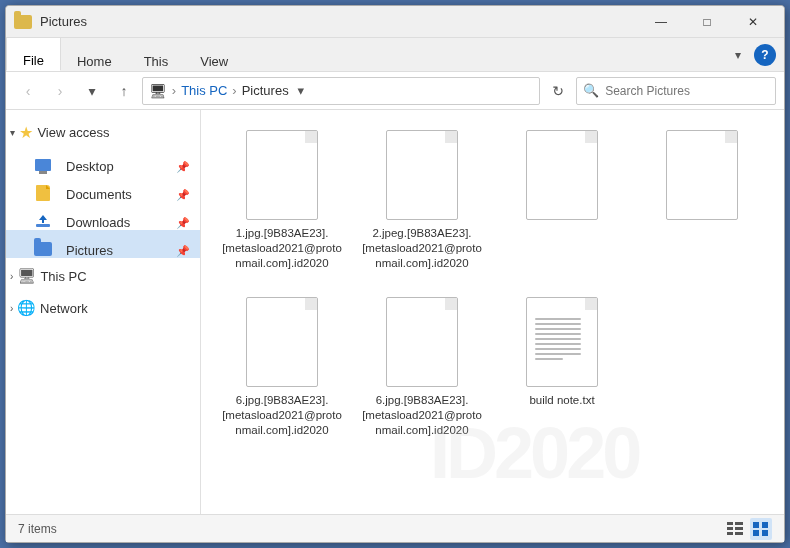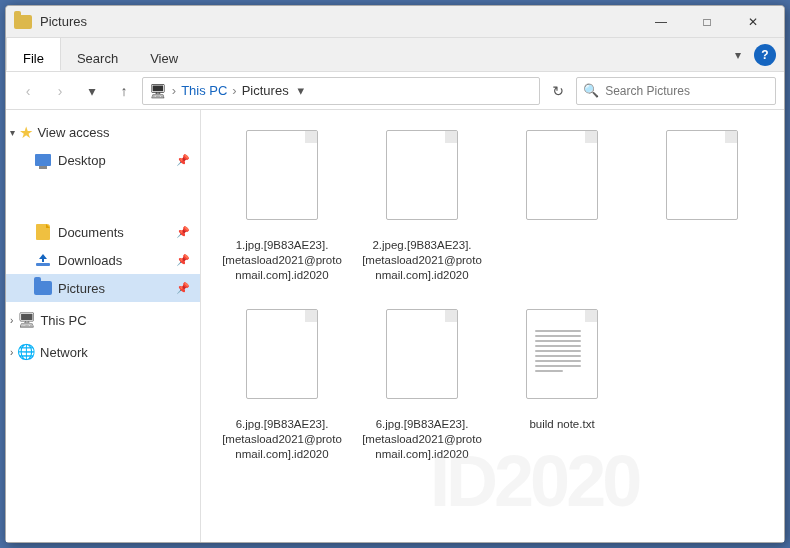--- a/index.html
+++ b/index.html
@@ -82,24 +82,24 @@
     
     .menu-bar {
       height: 34px;
       display: flex;
       align-items: center;
       background: #f0f0f0;
       border-bottom: 1px solid #ddd;
       flex-shrink: 0;
     }
     .menu-tab {
-      padding: 13px 16px;
+      padding: 2px 16px;
       height: 100%;
       display: flex;
-      align-items: flex-start;
+      align-items: flex-end;
       cursor: pointer;
       font-size: 13px;
       color: #333;
     }
     .menu-tab.active {
       background: #fff;
       border-left: 1px solid #ddd;
       border-right: 1px solid #ddd;
       border-bottom: 1px solid #fff;
       color: #000;
@@ -221,27 +221,27 @@
     .sidebar {
       width: 195px;
       flex-shrink: 0;
       background: #fff;
       border-right: 1px solid #e0e0e0;
       padding: 8px 0;
       overflow-y: auto;
     }
     .sidebar-item {
       display: flex;
-      align-items: center;
+      align-items: flex-end;
       height: 28px;
       padding: 0 10px;
       cursor: pointer;
       font-size: 13px;
       color: #333;
-      gap: 6px;
+      gap: 14px;
     }
     .sidebar-item.active { background: #d0e3f7; }
     .sidebar-section-header {
       display: flex;
       align-items: center;
       height: 28px;
       padding: 0 4px;
       cursor: pointer;
       font-size: 13px;
       color: #333;
@@ -273,21 +273,21 @@
       gap: 10px;
     }
     .file-item {
       width: 130px;
       display: flex;
       flex-direction: column;
       align-items: center;
       cursor: pointer;
       padding: 8px 4px;
       border-radius: 2px;
-      gap: 18px;
+      gap: 6px;
     }
     .file-icon-large {
       width: 72px;
       height: 90px;
       position: relative;
     }
     .file-page {
       width: 72px;
       height: 90px;
       background: #fff;
@@ -404,21 +404,24 @@
       <button class="title-btn">□</button>
       <button class="title-btn close">✕</button>
     </div>
   </div>
 
   <div class="menu-bar">
     <div class="menu-tab active">
       <span>File</span>
     </div>
     <div class="menu-tab">
-      <span>Search</span>
+      <span>Home</span>
+    </div>
+    <div class="menu-tab">
+      <span>This</span>
     </div>
     <div class="menu-tab">
       <span>View</span>
     </div>
     <div class="menu-bar-right">
       <div class="chevron-btn">▾</div>
       <div class="help-btn">?</div>
     </div>
   </div>
 
@@ -451,21 +454,21 @@
         <span class="star-icon">★</span>
         <span>View access</span>
       </div>
       <div class="sidebar-item" style="padding-left:28px;">
         <div class="sidebar-icon">
           <div class="desktop-icon"></div>
         </div>
         <span>Desktop</span>
         <span class="pin-icon">📌</span>
       </div>
-      <div class="sidebar-item" style="padding-left:28px;margin-top:44px;">
+      <div class="sidebar-item" style="padding-left:28px;">
         <div class="sidebar-icon">
           <div class="docs-icon"></div>
         </div>
         <span>Documents</span>
         <span class="pin-icon">📌</span>
       </div>
       <div class="sidebar-item" style="padding-left:28px;">
         <div class="sidebar-icon">
           <svg width="16" height="16" viewBox="0 0 16 16" fill="none">
             <rect x="1" y="11" width="14" height="3" rx="1" fill="#4a86d8"></rect>
@@ -569,13 +572,36 @@
               </div>
             </div>
           </div>
           <span class="file-name">build note.txt</span>
         </div>
 
       </div>
     </div>
   </div>
 
+  <div class="status-bar">
+    <span>7 items</span>
+    <div class="status-right">
+      <div class="view-btn">
+        <svg width="16" height="14" viewBox="0 0 16 14" fill="none">
+          <rect x="0" y="0" width="6" height="3" fill="#555"></rect>
+          <rect x="0" y="5" width="6" height="3" fill="#555"></rect>
+          <rect x="0" y="10" width="6" height="3" fill="#555"></rect>
+          <rect x="8" y="0" width="8" height="3" fill="#555"></rect>
+          <rect x="8" y="5" width="8" height="3" fill="#555"></rect>
+          <rect x="8" y="10" width="8" height="3" fill="#555"></rect>
+        </svg>
+      </div>
+      <div class="view-btn active">
+        <svg width="16" height="14" viewBox="0 0 16 14" fill="none">
+          <rect x="0" y="0" width="6" height="6" fill="#1565c0"></rect>
+          <rect x="9" y="0" width="6" height="6" fill="#1565c0"></rect>
+          <rect x="0" y="8" width="6" height="6" fill="#1565c0"></rect>
+          <rect x="9" y="8" width="6" height="6" fill="#1565c0"></rect>
+        </svg>
+      </div>
+    </div>
+  </div>
 </div>
 
 </body></html>

